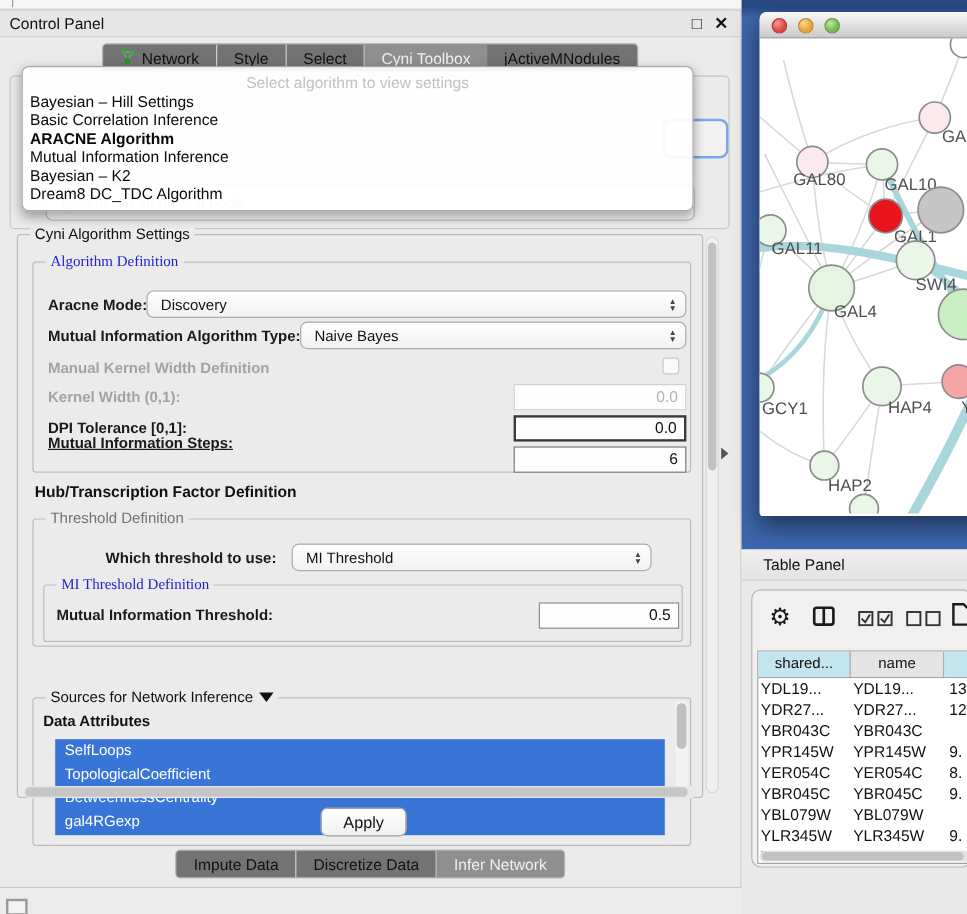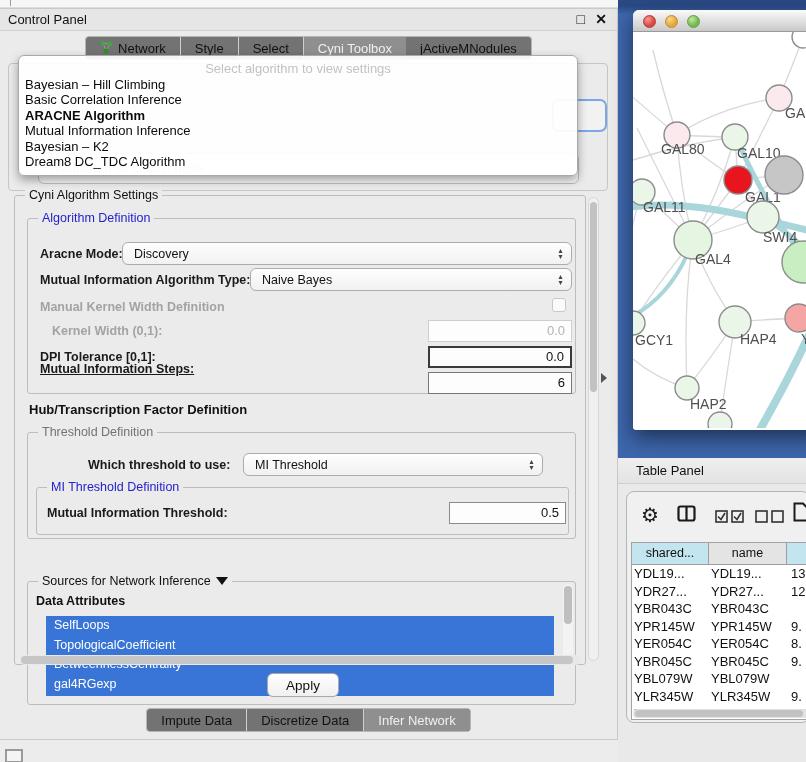--- a/index.html
+++ b/index.html
@@ -33,21 +33,21 @@
 
   
   .popup { position:absolute; left:18px; top:46px; width:560px; z-index:30; background:rgba(255,255,255,0.93); border:1px solid #A9A9A9; border-radius:6px; box-shadow:0 4px 10px rgba(0,0,0,0.35); padding:5px 0 6px 0; }
   .popup-header { text-align:center; color:#C2C2C2; font-size:13px; height:16px; line-height:16px; }
   .pitem { font-size:13px; color:#0A0A0A; line-height:15.4px; padding-left:6px; cursor:default; }
   .pitem.bold { font-weight:bold; }
 
   
   .tborder { position:absolute; border:1px solid #BDBDBD; border-radius:3px; }
   .tlabel { position:absolute; top:-8px; left:10px; background:#EBEBEB; padding:0 4px; font-size:12.5px; color:#111; white-space:nowrap; display:flex; align-items:center; gap:5px; }
-  .tlabel.blue { color:#2222CC; }
+  .tlabel.blue { color:#2222CC;font-family:Liberation Serif, serif; }
   .tlabel.green { color:#737373; }
 
   .row-label { position:absolute; font-size:12.5px; font-weight:bold; color:#1A1A1A; white-space:nowrap; }
   .row-label.disabled { color:#A3A3A3; }
   .combo { position:absolute; height:23px; background:linear-gradient(#FEFEFE,#F1F1F1); border:1px solid #ACACAC; border-radius:6px; font-size:12.5px; color:#111; display:flex; align-items:center; padding-left:11px; cursor:default; }
   .stepper { position:absolute; right:5px; top:2px; width:11px; height:18px; display:flex; flex-direction:column; align-items:center; justify-content:center; color:#444; }
   .stepper::before { content:"▴"; font-size:8px; line-height:6px; }
   .stepper::after { content:"▾"; font-size:8px; line-height:6px; }
   .field { position:absolute; height:22px; background:#FDFDFD; border:1px solid #B9B9B9; font-size:13px; color:#111; text-align:right; line-height:20px; padding-right:6px; }
   .field.disabled { color:#B3B3B3; border-color:#CFCFCF; }
@@ -158,21 +158,21 @@
 
     <div class="inference-group"></div>
     <div class="focus-combo-end"></div>
     <div class="bg-combo">
       <span>gal-filtered sif default node</span>
     </div>
 
     <div class="popup">
       <div class="popup-header">Select algorithm to view settings</div>
       <div id="popup-items">
-          <div class="pitem">Bayesian – Hill Climbing</div>
+          <div class="pitem">Bayesian – Hill Settings</div>
           <div class="pitem">Basic Correlation Inference</div>
           <div class="pitem bold">ARACNE Algorithm</div>
           <div class="pitem">Mutual Information Inference</div>
           <div class="pitem">Bayesian – K2</div>
           <div class="pitem">Dream8 DC_TDC Algorithm</div>
         </div>
     </div>
 
     <div class="tborder" style="left:14px; top:186px; width:572px; height:470px;">
       <span class="tlabel">Cyni Algorithm Settings</span>
@@ -188,21 +188,21 @@
 
         <div class="row-label" style="left:12px; top:54px;">Mutual Information Algorithm Type:</div>
         <div class="combo" style="left:222px; top:49px; width:322px;">
           <span>Naive Bayes</span>
           <span class="stepper"></span>
         </div>
 
         <div class="row-label disabled" style="left:12px; top:81px;">Manual Kernel Width Definition</div>
         <div class="checkbox" style="left:524px; top:79px;"></div>
 
-        <div class="row-label disabled" style="left:24px; top:105px;">Kernel Width (0,1):</div>
+        <div class="row-label disabled" style="left:12px; top:105px;">Kernel Width (0,1):</div>
         <div class="field disabled" style="left:400px; top:101px; width:144px;">0.0</div>
 
         <div class="row-label" style="left:12px; top:131px;">DPI Tolerance [0,1]:</div>
         <div class="field focusdark" style="left:400px; top:127px; width:144px;">0.0</div>
 
         <div class="row-label" style="left:12px; top:143px;text-decoration:underline;">Mutual Information Steps:</div>
         <div class="field" style="left:400px; top:153px; width:144px; border-color:#777;">6</div>
       </div>
 
       <div class="hub-row">

